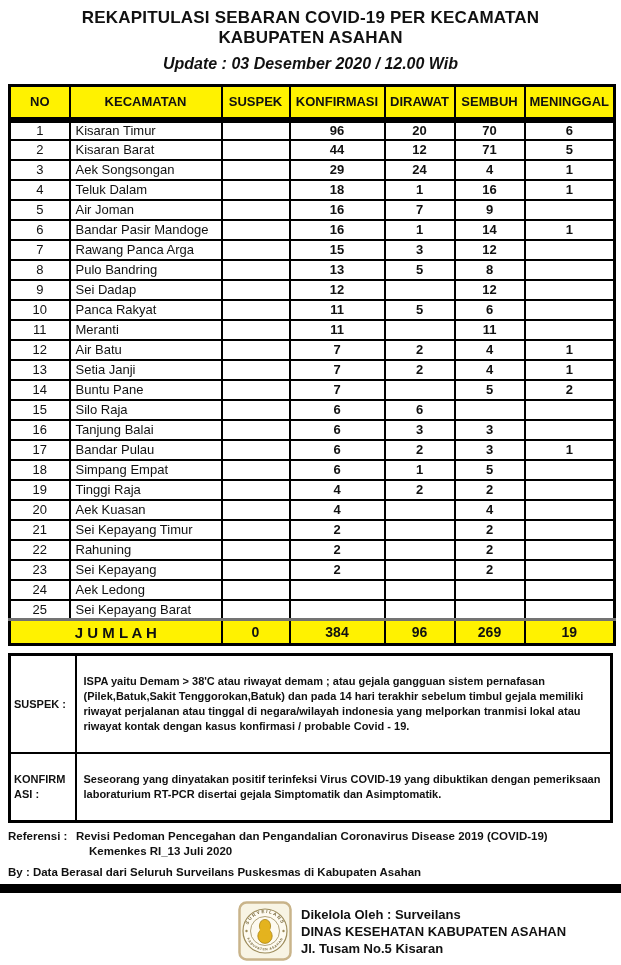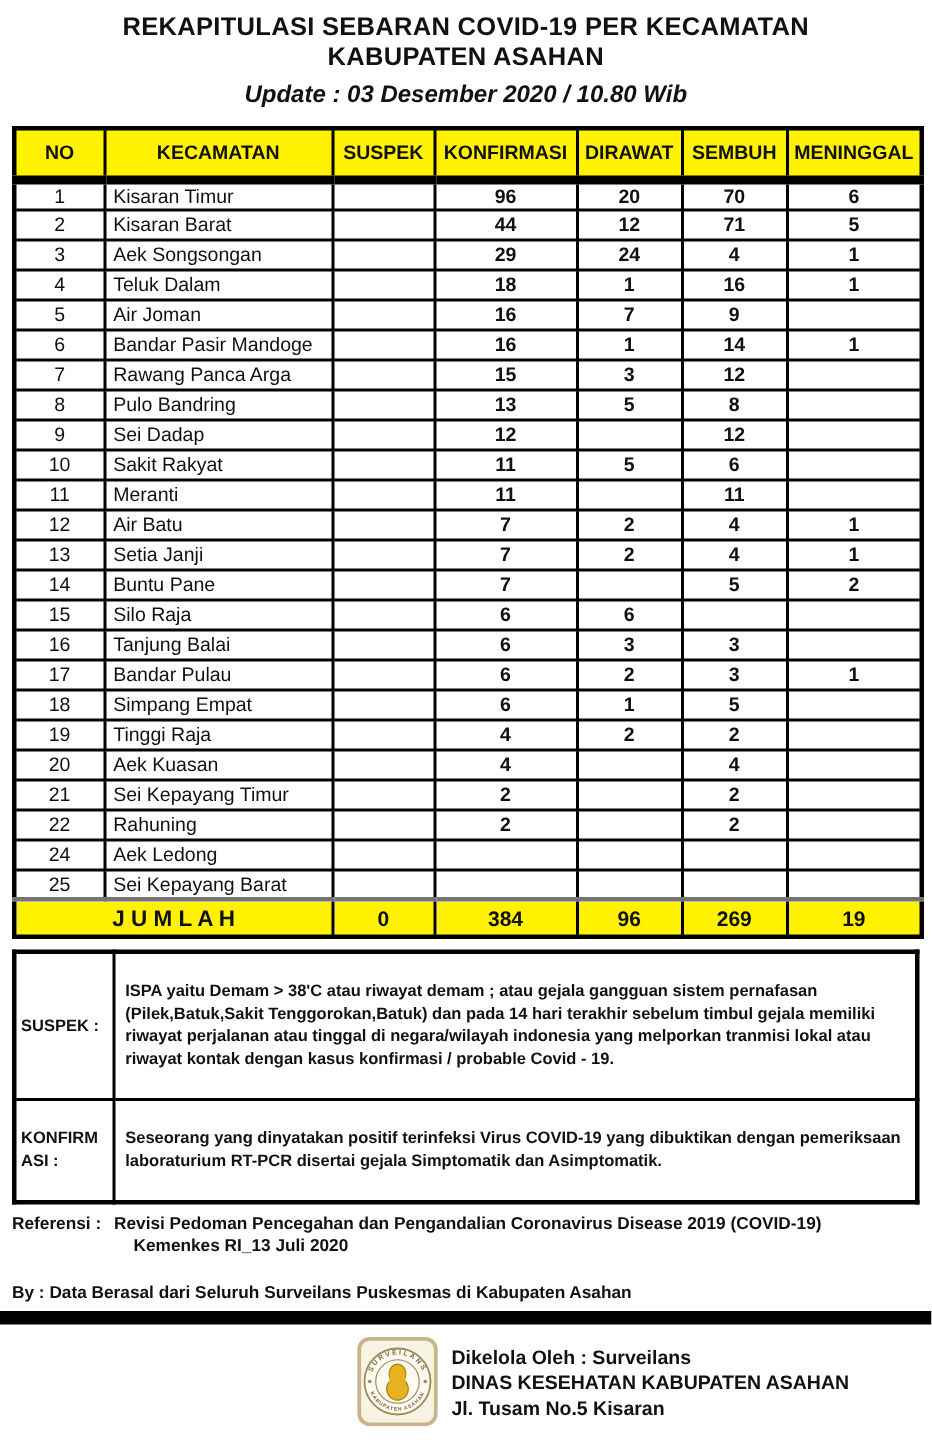--- a/index.html
+++ b/index.html
@@ -65,38 +65,38 @@
   }
   table.notes td.note-label{
     width:66px;padding:17px 3px;overflow-wrap:anywhere;word-break:break-word;
   }
   table.notes td.note-text{padding:18px 7px;}
 
   
   .referensi{display:flex;margin-top:6px;font-size:11.5px;font-weight:bold;line-height:15px;}
   .ref-label{width:68px;flex:none;}
   .ref-line2{padding-left:13px;}
-  .by-line{margin-top:17px;font-size:11.5px;font-weight:bold;}
+  .by-line{margin-top:7px;font-size:11.5px;font-weight:bold;}
 
   
   .black-bar{width:621px;height:9px;background:#000;margin-top:6px;}
 
   
   .footer{display:flex;align-items:center;gap:9px;margin:8px 0 0 238px;}
   .logo-box{flex:none;width:54px;height:60px;}
   .footer-text{font-size:13px;font-weight:bold;line-height:17px;white-space:nowrap;}
 </style>
 </head>
 <body>
 
 <div class="content">
 
   <div class="title-line">REKAPITULASI SEBARAN COVID-19 PER KECAMATAN</div>
   <div class="title-line">KABUPATEN ASAHAN</div>
-  <div class="update-line">Update : 03 Desember 2020 / 10.80 Wib</div>
+  <div class="update-line">Update : 03 Desember 2020 / 12.00 Wib</div>
 
   <table class="main">
     <colgroup>
       <col class="c-no">
         <col class="c-kec">
         <col class="c-sus">
         <col class="c-kon">
       <col class="c-dir">
         <col class="c-sem">
         <col class="c-men">
@@ -189,21 +189,21 @@
           <td class="cell-no">9</td>
           <td class="cell-kecamatan">Sei Dadap</td>
           <td class="cell-suspek num"></td>
           <td class="cell-konfirmasi num">12</td>
           <td class="cell-dirawat num"></td>
           <td class="cell-sembuh num">12</td>
           <td class="cell-meninggal num"></td>
         </tr>
         <tr>
           <td class="cell-no">10</td>
-          <td class="cell-kecamatan">Sakit Rakyat</td>
+          <td class="cell-kecamatan">Panca Rakyat</td>
           <td class="cell-suspek num"></td>
           <td class="cell-konfirmasi num">11</td>
           <td class="cell-dirawat num">5</td>
           <td class="cell-sembuh num">6</td>
           <td class="cell-meninggal num"></td>
         </tr>
         <tr>
           <td class="cell-no">11</td>
           <td class="cell-kecamatan">Meranti</td>
           <td class="cell-suspek num"></td>
@@ -298,20 +298,29 @@
           <td class="cell-kecamatan">Sei Kepayang Timur</td>
           <td class="cell-suspek num"></td>
           <td class="cell-konfirmasi num">2</td>
           <td class="cell-dirawat num"></td>
           <td class="cell-sembuh num">2</td>
           <td class="cell-meninggal num"></td>
         </tr>
         <tr>
           <td class="cell-no">22</td>
           <td class="cell-kecamatan">Rahuning</td>
+          <td class="cell-suspek num"></td>
+          <td class="cell-konfirmasi num">2</td>
+          <td class="cell-dirawat num"></td>
+          <td class="cell-sembuh num">2</td>
+          <td class="cell-meninggal num"></td>
+        </tr>
+        <tr>
+          <td class="cell-no">23</td>
+          <td class="cell-kecamatan">Sei Kepayang</td>
           <td class="cell-suspek num"></td>
           <td class="cell-konfirmasi num">2</td>
           <td class="cell-dirawat num"></td>
           <td class="cell-sembuh num">2</td>
           <td class="cell-meninggal num"></td>
         </tr>
         <tr>
           <td class="cell-no">24</td>
           <td class="cell-kecamatan">Aek Ledong</td>
           <td class="cell-suspek num"></td>

